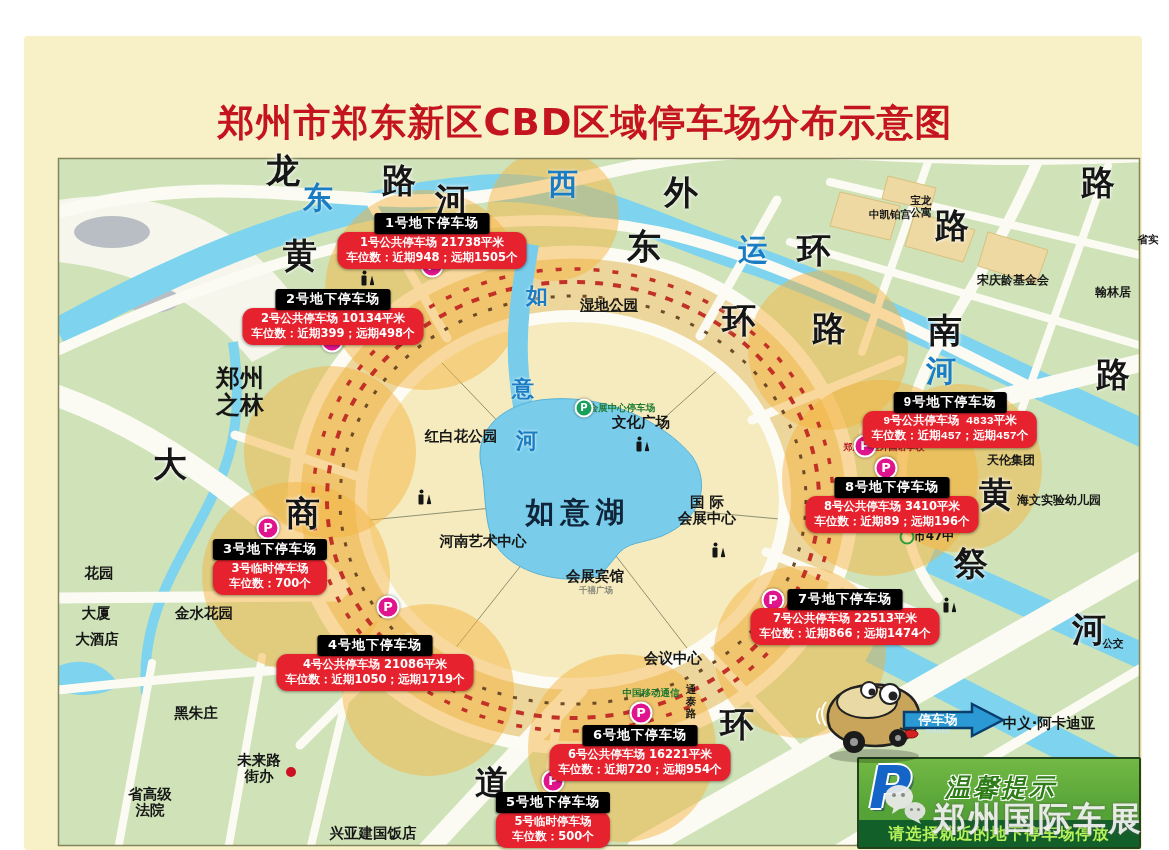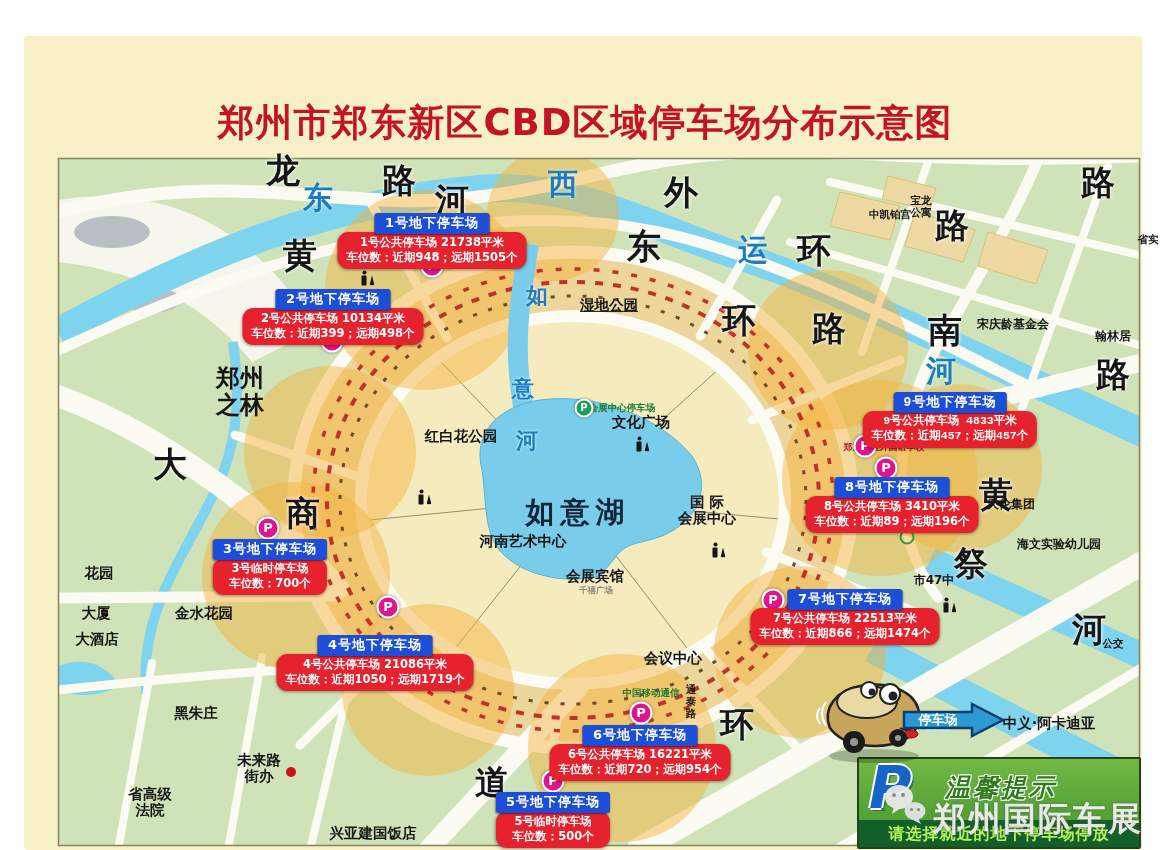--- a/index.html
+++ b/index.html
@@ -14,21 +14,21 @@
   
   .map-label{position:absolute;transform:translate(-50%,-50%);z-index:12;
              white-space:pre-line;text-align:center;font-weight:bold;color:#161616;line-height:1.12;}
   .road-xl{font-size:34px;font-weight:900;
            text-shadow:0 0 4px rgba(255,255,255,.95),0 0 2px rgba(255,255,255,.9);}
   .river{font-size:30px;font-weight:900;color:#1a7cc2;text-shadow:0 0 3px rgba(255,255,255,.9);}
   .river-sm{font-size:22px;color:#1a7cc2;text-shadow:0 0 3px rgba(255,255,255,.9);}
   .lake-name{font-size:29px;font-weight:900;color:#10243a;letter-spacing:6px;}
   .area-lg{font-size:24px;}
   .area{font-size:14.5px;}
-  .area-sm{font-size:12px;margin-top:44px;}
+  .area-sm{font-size:12px;}
   .area-xs{font-size:10.5px;}
   .green-sm{font-size:9.5px;color:#1d7a30;}
   .red-sm{font-size:9px;color:#b01220;}
   .gray-xs{font-size:8.5px;color:#8a8a7a;}
 
   
   .pmark{position:absolute;transform:translate(-50%,-50%);width:19px;height:19px;border-radius:50%;
          background:#e0148c;border:2px solid #fff;box-shadow:0 0 3px rgba(0,0,0,.5);
          color:#fff;font-weight:bold;font-size:13px;line-height:18px;text-align:center;z-index:20;}
   .pmark.green{background:#18a05a;width:15px;height:15px;font-size:10px;line-height:14px;}
@@ -38,21 +38,21 @@
   .wc i{display:block;width:5px;height:10px;background:#151515;border-radius:1px;position:relative;margin-top:5px;}
   .wc i::before{content:"";position:absolute;top:-5px;left:0.5px;width:4px;height:4px;border-radius:50%;background:#151515;}
   .wc i.f{clip-path:polygon(50% 0,100% 100%,0 100%);}
 
   .poi{position:absolute;transform:translate(-50%,-50%);z-index:15;}
   .dot-red{width:10px;height:10px;border-radius:50%;background:#cc1122;}
   .ring-green{width:11px;height:11px;border-radius:50%;border:2px solid #2e9e3e;background:transparent;}
 
   
   .callout{position:absolute;transform:translateX(-50%);z-index:30;text-align:center;}
-  .callout .hd{display:inline-block;background:#1d4ed8;color:#fff;font-size:13px;font-weight:bold;
+  .callout .hd{display:inline-block;background:#000000;color:#fff;font-size:13px;font-weight:bold;
                padding:1px 10px 2px;border-radius:3px;letter-spacing:1px;
                box-shadow:0 1px 2px rgba(0,0,0,.45);}
   .callout .bd{margin-top:-2px;background:#e6222e;color:#fff;font-size:11.5px;font-weight:bold;
                padding:3px 9px 4px;border-radius:11px;white-space:nowrap;line-height:1.3;
                box-shadow:0 1px 3px rgba(0,0,0,.4);}
 
   
   .tipbox{position:absolute;left:857px;top:757px;width:280px;height:88px;z-index:50;
           background:linear-gradient(180deg,#72b945,#55a236 60%);border:2px solid #23421e;border-radius:2px;}
   .tipbox .bigp{position:absolute;left:10px;top:-2px;font-size:58px;font-weight:900;color:#1565c8;
@@ -204,21 +204,21 @@
     <span class="map-label river-sm" style="left: 523px; top: 389px;">意</span>
     <span class="map-label river-sm" style="left: 527px; top: 441px;">河</span>
     <span class="map-label lake-name" style="left: 578px; top: 512px;">如意湖</span>
     <span class="map-label area-lg" style="left: 240px; top: 392px;">郑州
 之林</span>
     <span class="map-label area" style="left: 609px; top: 305px; text-decoration: underline;">湿地公园</span>
     <span class="map-label area" style="left: 461px; top: 436px;">红白花公园</span>
     <span class="map-label area" style="left: 641px; top: 422px;">文化广场</span>
     <span class="map-label area" style="left: 707px; top: 510px;">国 际
 会展中心</span>
-    <span class="map-label area" style="left: 483px; top: 541px; margin-left: 40px;">河南艺术中心</span>
+    <span class="map-label area" style="left: 483px; top: 541px;">河南艺术中心</span>
     <span class="map-label area" style="left: 595px; top: 576px;">会展宾馆</span>
     <span class="map-label gray-xs" style="left: 596px; top: 591px;">千禧广场</span>
     <span class="map-label area" style="left: 673px; top: 614px; margin-top: 44px;">会议中心</span>
     <span class="map-label area" style="left: 204px; top: 613px;">金水花园</span>
     <span class="map-label area" style="left: 99px; top: 573px;">花园</span>
     <span class="map-label area" style="left: 96px; top: 613px;">大厦</span>
     <span class="map-label area" style="left: 97px; top: 639px;">大酒店</span>
     <span class="map-label area" style="left: 196px; top: 713px;">黑朱庄</span>
     <span class="map-label area" style="left: 259px; top: 768px;">未来路
 街办</span>

